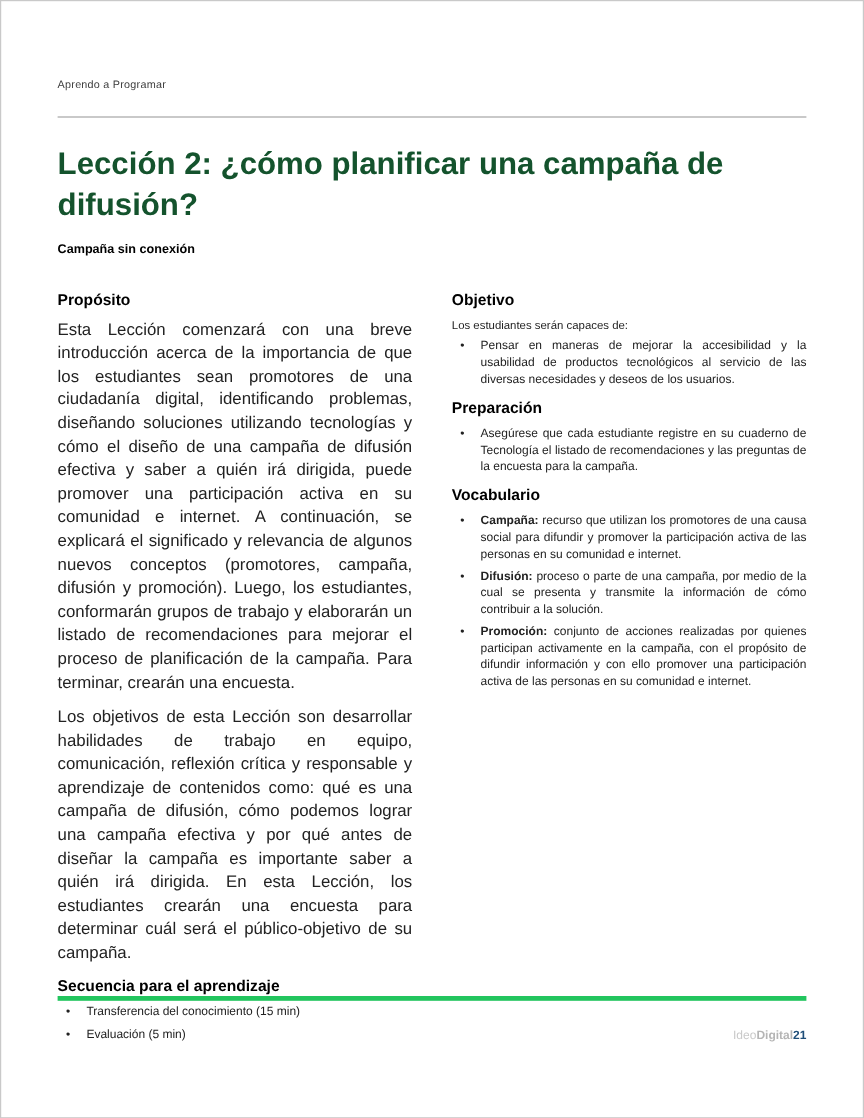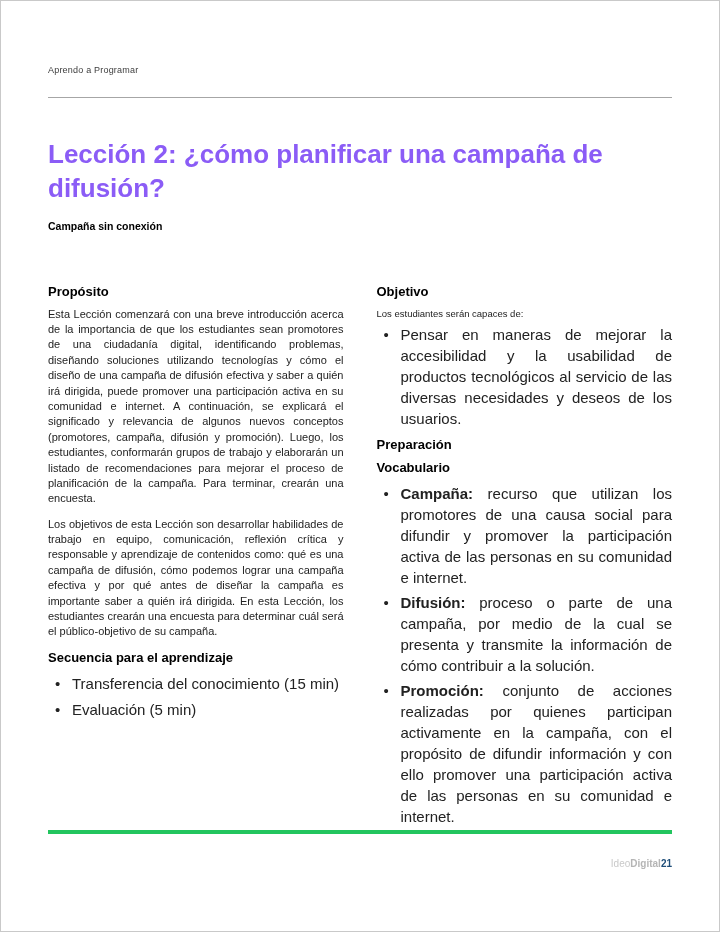--- a/index.html
+++ b/index.html
@@ -6,35 +6,35 @@
   html,body { background:#ffffff; }
   body { font-family:"Liberation Sans", sans-serif; color:#222222; }
   .page {
     position:relative; width:720px; height:932px; background:#ffffff;
     border:1px solid #c9c9c9; padding:4px 47px; overflow:hidden;
   }
   .doc-header { padding-top:60px; }
   .app-title { font-size:9px; color:#3d3d3d; letter-spacing:0.2px; }
   .header-rule { border:none; border-top:1px solid #a6a6a6; margin-top:22px; }
   .title {
-    margin-top:40px; font-size:26px; line-height:1.3;
-    color:#8b5cf6; font-weight:bold;
+    margin-top:22px; font-size:26px; line-height:1.3;
+    color:#14532d; font-weight:bold;
   }
   .subtitle { margin-top:14px; font-size:10.5px; font-weight:bold; color:#000; }
   .columns { display:flex; gap:33px; margin-top:24px; }
-  .col { flex:1; min-width:0;margin-top:24px; }
+  .col { flex:1; min-width:0; }
   h2.section { font-size:13px; font-weight:bold; color:#000; margin:4px 0 8px 0; }
   p.body {
-    font-size:11px; line-height:1.4; color:#222; text-align:justify;
+    font-size:14px; line-height:1.4; color:#222; text-align:justify;
     margin-bottom:10px;
   }
   p.intro { font-size:9.5px; line-height:1.4; color:#222; margin-bottom:4px; }
   ul.bullets { list-style:none; margin:0 0 8px 0; }
   ul.bullets li {
-    position:relative; padding-left:24px; font-size:15px; line-height:1.4;
+    position:relative; padding-left:24px; font-size:10px; line-height:1.4;
     color:#222; text-align:justify; margin-bottom:4px;
   }
   ul.bullets li::before { content:"\2022"; position:absolute; left:7px; top:0; }
   ul.sequence li { text-align:left; margin-bottom:5px; }
   .vocab .term { font-weight:bold; }
   .doc-footer {
     position:absolute; left:47px; right:47px; bottom:62px;
     display:flex; justify-content:flex-end; align-items:baseline;
     border-top:4px solid #22c55e; padding-top:8px;
   }
@@ -71,20 +71,21 @@
 
     <div class="col">
       <h2 class="section">Objetivo</h2>
       <p class="intro">Los estudiantes serán capaces de:</p>
       <ul class="bullets">
         <li>Pensar en maneras de mejorar la accesibilidad y la usabilidad de productos tecnológicos al servicio de las diversas necesidades y deseos de los usuarios.</li>
       </ul>
 
       <h2 class="section">Preparación</h2>
       <ul class="bullets">
+        <li>Asegúrese que cada estudiante registre en su cuaderno de Tecnología el listado de recomendaciones y las preguntas de la encuesta para la campaña.</li>
       </ul>
 
       <h2 class="section">Vocabulario</h2>
       <ul class="bullets vocab">
         <li><span class="term">Campaña:</span> <span>recurso que utilizan los promotores de una causa social para difundir y promover la participación activa de las personas en su comunidad e internet.</span></li>
         <li><span class="term">Difusión:</span> <span>proceso o parte de una campaña, por medio de la cual se presenta y transmite la información de cómo contribuir a la solución.</span></li>
         <li><span class="term">Promoción:</span> <span>conjunto de acciones realizadas por quienes participan activamente en la campaña, con el propósito de difundir información y con ello promover una participación activa de las personas en su comunidad e internet.</span></li>
       </ul>
     </div>
 

